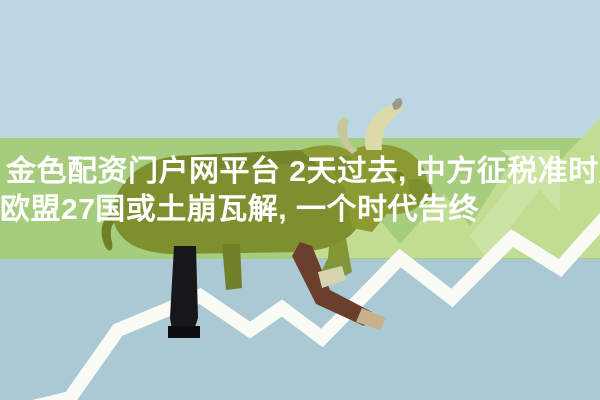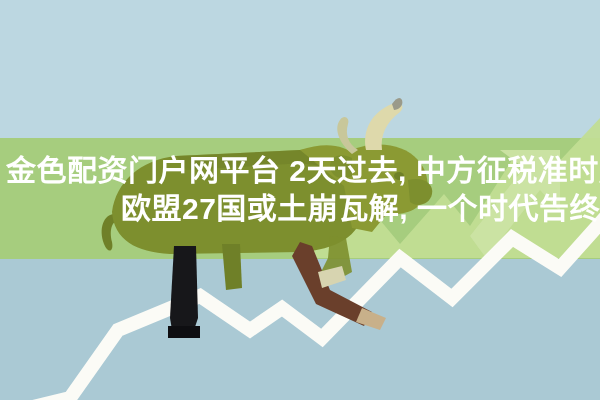--- a/index.html
+++ b/index.html
@@ -34,21 +34,21 @@
     color:#ffffff;
     font-weight:700;
     font-size:30px;
     line-height:38px;
     letter-spacing:0.5px;
     z-index:6;
     pointer-events:none;
   }
   #headline .line{display:block;white-space:nowrap;}
   #headline .line1{text-align:left;padding-left:6px;}
-  #headline .line2{text-align:right;}
+  #headline .line2{text-align:left;}
 </style>
 </head>
 <body>
 
 <div id="stage">
 
   <div class="band" id="sky-top"></div>
   <div class="band" id="grass-band"></div>
   <div class="band" id="sky-bottom"></div>
 

